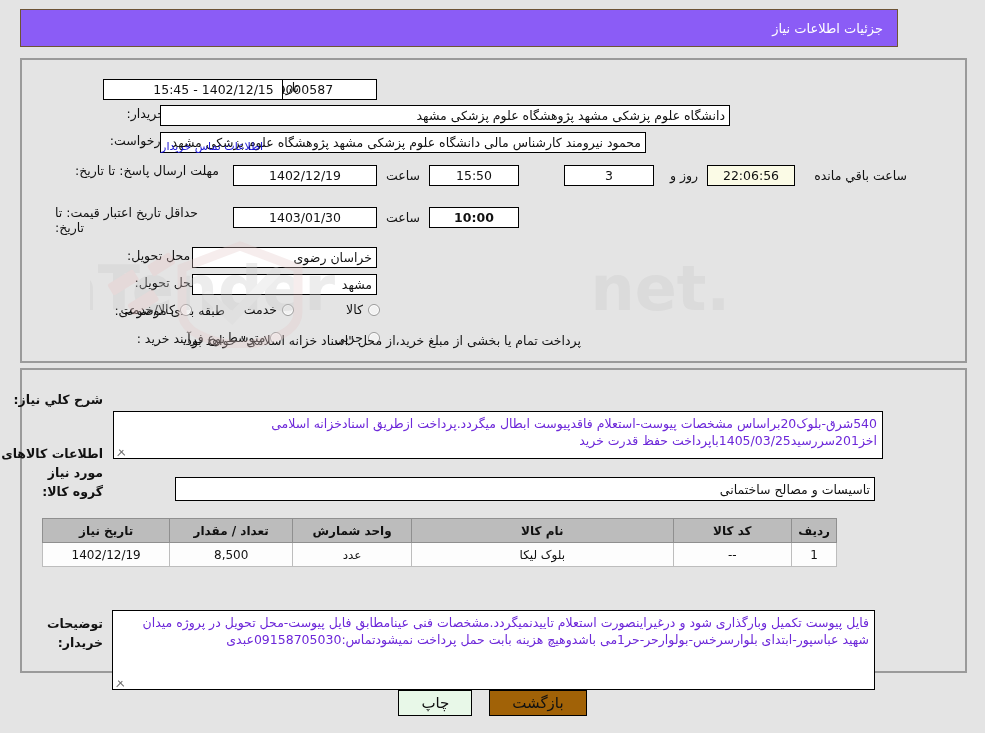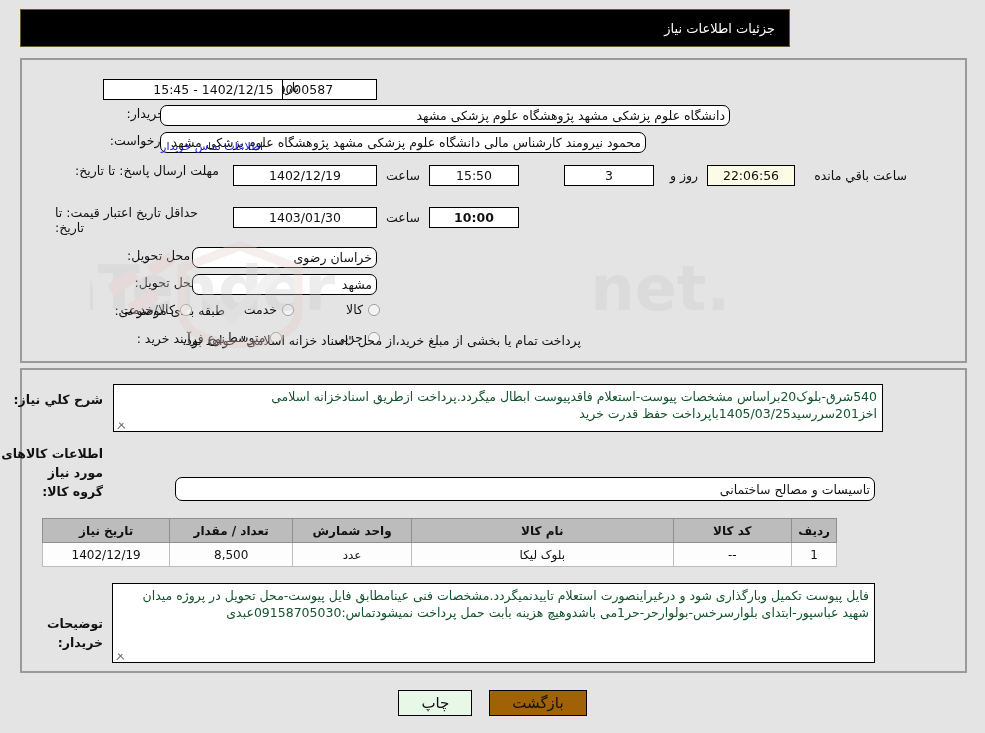--- a/index.html
+++ b/index.html
@@ -9,22 +9,22 @@
     background: #e4e4e4;
     font-family: "DejaVu Sans", "Liberation Sans", sans-serif;
     overflow: hidden;
   }
   body { position: relative; }
 
   
   .header-bar {
     position: absolute;
     left: 20px; top: 9px;
-    width: 770px; height: 38px;
-    background: #000000;
+    width: 878px; height: 38px;
+    background: #8b5cf6;
     border: 1px solid #6d5435;
     color: #ffffff;
     display: flex;
     align-items: center;
     justify-content: flex-start;
     padding: 0 14px;
     font-size: 13px;
   }
 
   
@@ -67,21 +67,21 @@
     height: 21px;
     font-size: 12.5px;
     color: #111;
     display: flex;
     align-items: center;
     padding: 0 4px;
     overflow: hidden;
     direction: rtl;
   }
   .fld.center { justify-content: center; }
-  .fld.right  { justify-content: flex-start; border-radius: 7px; }
+  .fld.right  { justify-content: flex-start; }
   .fld.cream  { background: #fbfbe6; }
   .plain {
     font-size: 12.5px;
     color: #111;
     direction: rtl;
   }
   .link {
     font-size: 11px;
     color: #1a14d6;
     direction: rtl;
@@ -99,27 +99,28 @@
     box-shadow: inset 0 0 0 1px #ffffff;
   }
   .radio-grp { display: flex; align-items: center; gap: 5px; }
   .radio-lbl { font-size: 12.5px; color: #111; }
 
   
   .ta {
     background: #ffffff;
     border: 1px solid #000;
     font-size: 12.5px;
-    color: #14532d;
+    color: #6d28d9;
     padding: 3px 5px 0 5px;
     direction: rtl;
     text-align: right;
     line-height: 17px;
     overflow: hidden;
     position: relative;
+    margin-top: 27px;
   }
   .ta .grip {
     position: absolute;
     left: 2px; bottom: 1px;
     width: 10px; height: 10px;
   }
   .ta .grip:before, .ta .grip:after {
     content: "";
     position: absolute;
     background: #6b6b6b;

